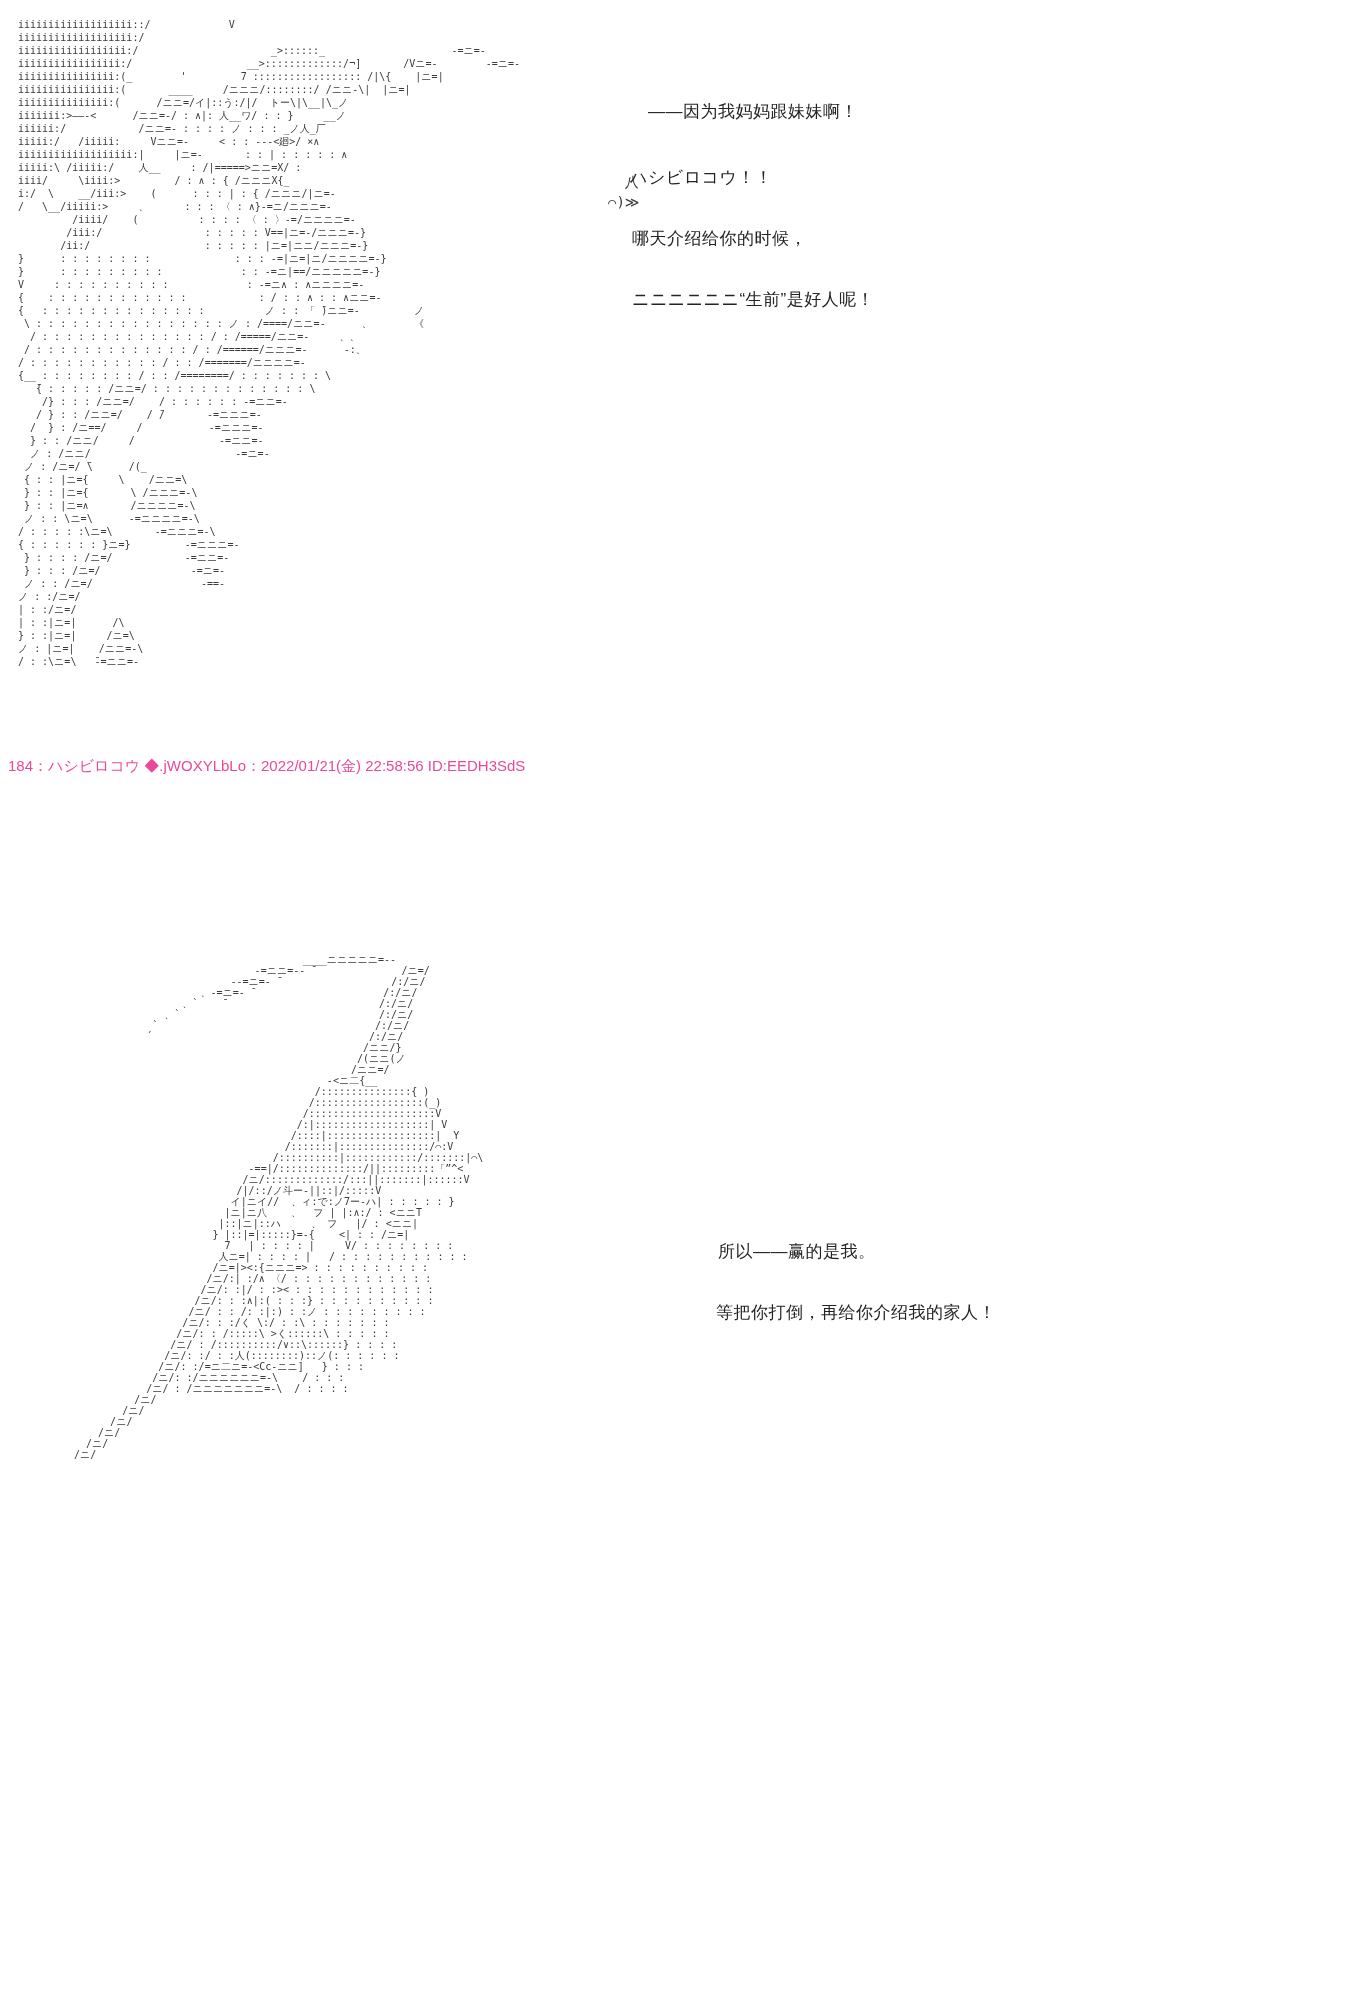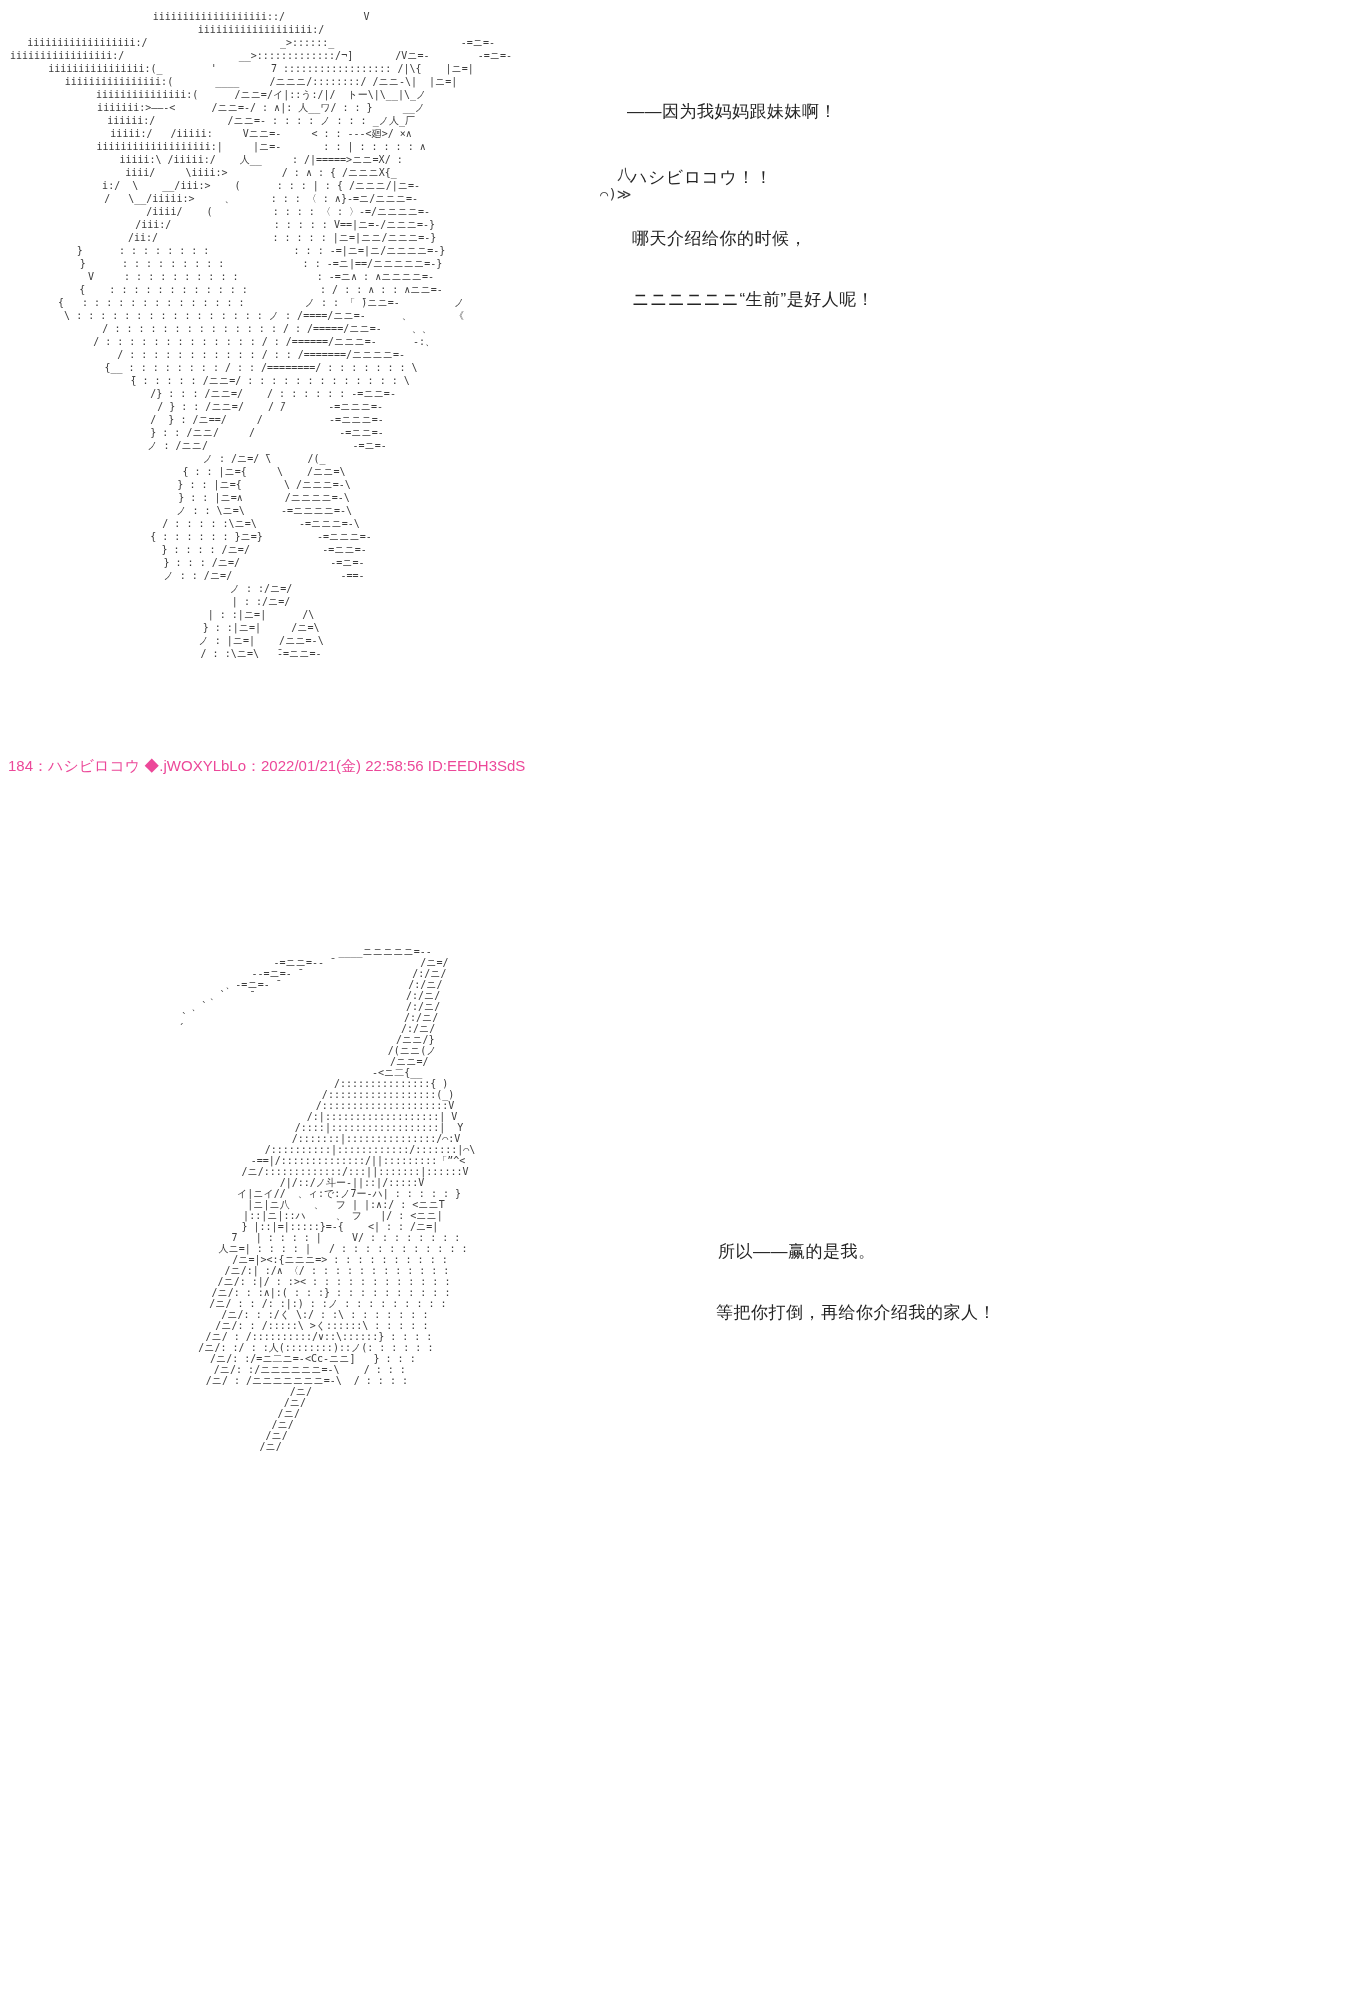--- a/index.html
+++ b/index.html
@@ -7,40 +7,39 @@
     position: relative;
     width: 1350px;
     height: 2000px;
     background: #ffffff;
     overflow: hidden;
     font-family: "Liberation Sans", sans-serif;
     color: #222;
   }
   pre.aa {
     position: absolute;
-    margin: 8px;
+    margin: 16px;
     font-family: "DejaVu Sans Mono", monospace;
     color: #3a3a3a;
     white-space: pre;
-    text-align: center;
   }
   #aa1 { left: 2px;  top: 2px;   font-size: 10px; line-height: 13px; }
   #aa2 { left: 58px; top: 938px; font-size: 10px; line-height: 11px; }
   #deco1 {
     left: 592px; top: 156px;
     font-size: 14px; line-height: 20px;
   }
   .dlg {
     position: absolute;
     color: #242424;
     font-size: 17px;
     letter-spacing: 0.5px;
     white-space: nowrap;
   }
-  #dlg1-1 { left: 627px; top: 100px; }
+  #dlg1-1 { left: 648px; top: 100px; }
   #dlg1-2 { left: 630px; top: 166px; }
   #dlg1-3 { left: 632px; top: 227px; }
   #dlg1-4 { left: 632px; top: 288px; }
   #dlg2-1 { left: 718px; top: 1240px; }
   #dlg2-2 { left: 716px; top: 1301px; }
   .post-header {
     position: absolute;
     left: 8px; top: 757px;
     font-size: 15px;
     color: #ec4899;

